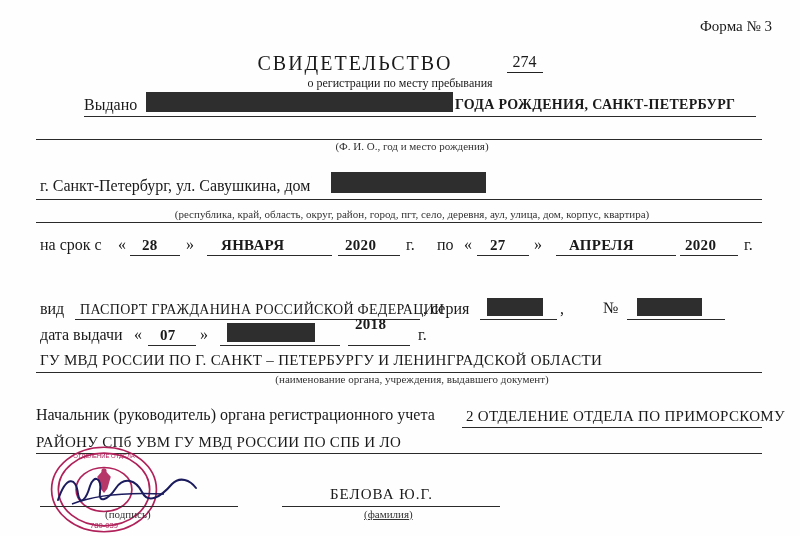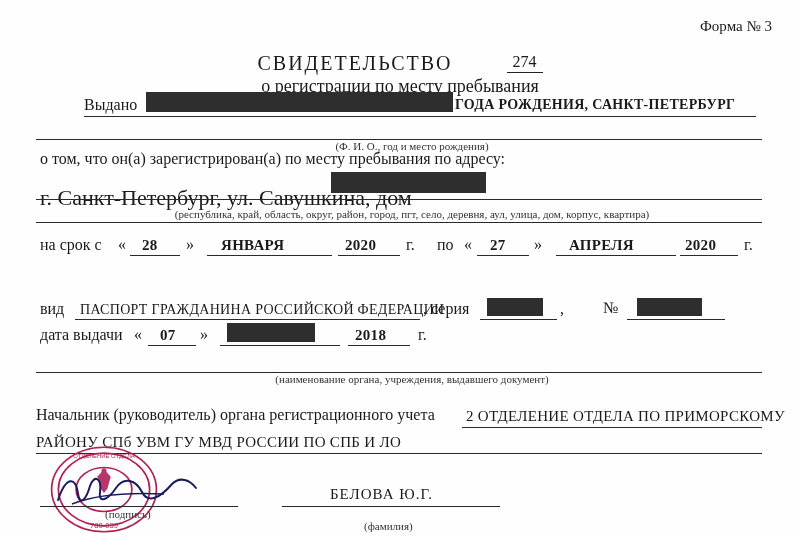--- a/index.html
+++ b/index.html
@@ -48,21 +48,21 @@
     position: relative;
     top: -3px;
     margin-top: 8px;
   }
   .subtitle {
     position: absolute;
     top: 76px;
     left: 0;
     width: 800px;
     text-align: center;
-    font-size: 18px;
+    font-size: 12px;
   }
 
   
   .rule {
     position: absolute;
     border-bottom: 1px solid #2a2a2a;
     height: 0;
   }
   .redact {
     position: absolute;
@@ -92,23 +92,22 @@
     position: absolute;
     font-size: 15px;
     white-space: nowrap;
     letter-spacing: 0.3px;
   }
   .val-b {
     font-weight: bold;
   }
   .addr {
     position: absolute;
-    font-size: 22px;
-    white-space: nowrap;
-    margin-top: 8px;
+    font-size: 16px;
+    white-space: nowrap;
   }
   .stamp {
     position: absolute;
     left: 36px;
     top: 443px;
     width: 136px;
     height: 93px;
     overflow: hidden;
   }
   .stamp svg { display:block; }
@@ -145,21 +144,20 @@
   <div class="subtitle">о регистрации по месту пребывания</div>
 
   <div class="lbl" style="top:96px; left:84px;">Выдано</div>
   <div class="redact" style="top:92px; left:146px; width:307px; height:20px;"></div>
   <div class="val val-b" style="top:97px; left:455px; font-size:14px;">ГОДА РОЖДЕНИЯ, САНКТ-ПЕТЕРБУРГ</div>
   <div class="rule" style="top:116px; left:84px; width:672px;"></div>
 
   <div class="rule" style="top:139px; left:36px; width:726px;"></div>
   <div class="lbl-c" style="top:140px;">(Ф. И. О., год и место рождения)</div>
 
-  <div class="lbl" style="top:150px; left:40px;">о том, что он(а) зарегистрирован(а) по месту пребывания по адресу:</div>
 
   <div class="addr" style="top:177px; left:40px;">г. Санкт-Петербург, ул. Савушкина, дом</div>
   <div class="redact" style="top:172px; left:331px; width:155px; height:21px;"></div>
   <div class="rule" style="top:199px; left:36px; width:726px;"></div>
   <div class="lbl-c" style="top:208px;">(республика, край, область, округ, район, город, пгт, село, деревня, аул, улица, дом, корпус, квартира)</div>
   <div class="rule" style="top:222px; left:36px; width:726px;"></div>
 
   <div class="lbl" style="top:236px; left:40px;">на срок с</div>
   <div class="lbl quote" style="top:236px; left:118px;">«</div>
   <div class="val val-b" style="top:237px; left:142px;">28</div>
@@ -193,24 +191,25 @@
   <div class="redact" style="top:298px; left:637px; width:65px; height:18px;"></div>
   <div class="rule" style="top:319px; left:627px; width:98px;"></div>
 
   <div class="lbl" style="top:326px; left:40px;">дата выдачи</div>
   <div class="lbl quote" style="top:326px; left:134px;">«</div>
   <div class="val val-b" style="top:327px; left:160px;">07</div>
   <div class="rule" style="top:345px; left:148px; width:48px;"></div>
   <div class="lbl quote" style="top:326px; left:200px;">»</div>
   <div class="redact" style="top:323px; left:227px; width:88px; height:19px;"></div>
   <div class="rule" style="top:345px; left:220px; width:120px;"></div>
-  <div class="val val-b" style="top:327px; left:355px;">2018</div>
+  <div class="val val-b" style="top:316px; left:355px;">2018</div>
   <div class="rule" style="top:345px; left:348px; width:62px;"></div>
   <div class="lbl" style="top:326px; left:418px;">г.</div>
 
+  <div class="val" style="top:352px; left:40px; font-size:15px;">ГУ  МВД  РОССИИ  ПО  Г. САНКТ – ПЕТЕРБУРГУ  И  ЛЕНИНГРАДСКОЙ ОБЛАСТИ</div>
   <div class="rule" style="top:372px; left:36px; width:726px;"></div>
   <div class="lbl-c" style="top:373px;">(наименование органа, учреждения, выдавшего документ)</div>
 
   <div class="lbl" style="top:406px; left:36px;">Начальник (руководитель) органа регистрационного учета</div>
   <div class="val" style="top:408px; left:466px; font-size:15px;">2 ОТДЕЛЕНИЕ ОТДЕЛА  ПО ПРИМОРСКОМУ</div>
   <div class="rule" style="top:427px; left:462px; width:300px;"></div>
   <div class="val" style="top:434px; left:36px; font-size:15px;">РАЙОНУ СПб УВМ  ГУ  МВД  РОССИИ  ПО  СПБ  И  ЛО</div>
   <div class="rule" style="top:453px; left:36px; width:726px;"></div>
 
   <div class="stamp">
@@ -233,15 +232,15 @@
     <svg width="150" height="40" viewBox="0 0 150 40">
       <path d="M6 30 C14 6, 24 6, 26 24 C28 36, 34 30, 38 16 C42 4, 50 8, 48 22 C46 34, 56 30, 64 18 C72 6, 84 10, 90 22 C96 34, 108 28, 120 14 C128 6, 138 10, 144 18" fill="none" stroke="#1b1b5e" stroke-width="2" stroke-linecap="round"></path>
       <path d="M20 34 C40 26, 70 22, 112 24" fill="none" stroke="#1b1b5e" stroke-width="1.4"></path>
     </svg>
   </div>
   <div class="rule" style="top:506px; left:40px; width:198px;"></div>
   <div class="lbl-sm" style="top:508px; left:105px;">(подпись)</div>
 
   <div class="fam">БЕЛОВА Ю.Г.</div>
   <div class="rule" style="top:506px; left:282px; width:218px;"></div>
-  <div class="lbl-sm" style="top:520px; left:364px;">(фамилия)</div>
+  <div class="lbl-sm" style="top:508px; left:364px;text-decoration:underline;">(фамилия)</div>
 
 </div>
 
 </body></html>

